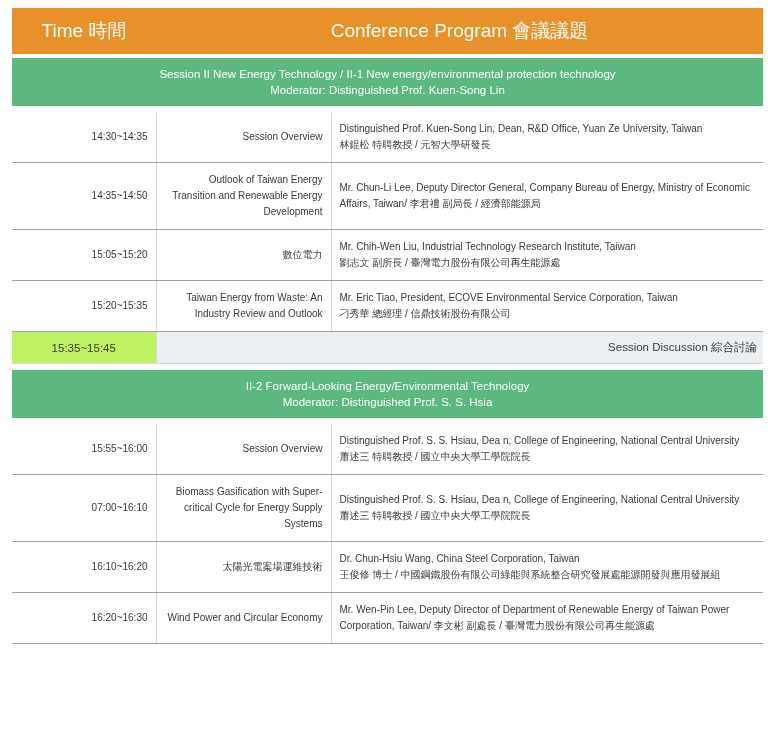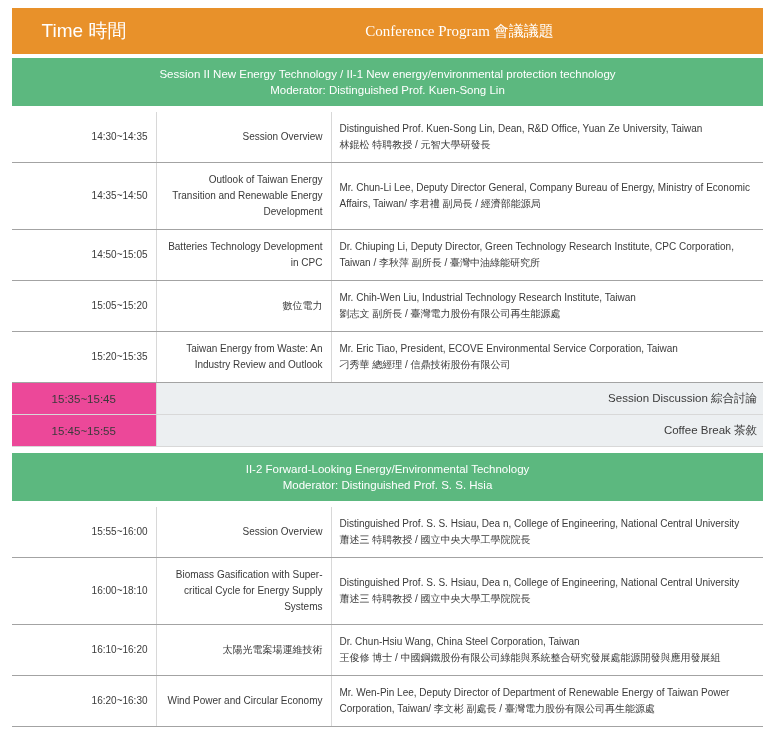--- a/index.html
+++ b/index.html
@@ -33,22 +33,21 @@
     font-size: 19px;
     padding: 10px 4px;
     text-align: center;
     border: none;
     font-weight: normal;
   }
   .hdr-time {
     font-size: 19px;
   }
   .hdr-title {
-    font-size: 15px;
-    font-family: Liberation Serif, serif;
+    font-size: 19px;
   }
   
   .session-bar {
     background: #5cb87f;
     color: #ffffff;
     text-align: center;
     font-size: 11.5px;
     line-height: 16px;
     padding: 8px 6px;
     border: none;
@@ -84,21 +83,21 @@
   
   td.fullrow {
     background: #eceff1;
     text-align: right;
     font-size: 11.5px;
     padding: 8px 6px;
     border-bottom: 1px solid #d8d8d8;
     color: #3a3a3a;
   }
   td.fullrow.left-time {
-    background: #ec4899;
+    background: #bef264;
     border-right: 1px solid #d8d8d8;
     text-align: center;
   }
   .spacer-row td {
     height: 6px;
     border: none;
     padding: 0;
   }
   .topgap td { height: 4px; border: none; padding: 0; }
 </style>
@@ -141,50 +140,39 @@
         </td>
       </tr>
       <tr>
         <td class="tcell time">14:35~14:50</td>
         <td class="tcell topic">Outlook of Taiwan Energy Transition and Renewable Energy Development</td>
         <td class="tcell speaker">
           <span class="sp-line">Mr. Chun-Li Lee, Deputy Director General, Company Bureau of Energy, Ministry of Economic Affairs, Taiwan/ 李君禮 副局長 / 經濟部能源局</span>
         </td>
       </tr>
       <tr>
-        <td class="tcell time">14:50~15:05</td>
-        <td class="tcell topic">Batteries Technology Development in CPC</td>
-        <td class="tcell speaker">
-          <span class="sp-line">Dr. Chiuping Li, Deputy Director, Green Technology Research Institute, CPC Corporation, Taiwan / 李秋萍 副所長 / 臺灣中油綠能研究所</span>
-        </td>
-      </tr>
-      <tr>
         <td class="tcell time">15:05~15:20</td>
         <td class="tcell topic">數位電力</td>
         <td class="tcell speaker">
           <span class="sp-line">Mr. Chih-Wen Liu, Industrial Technology Research Institute, Taiwan</span>
           <span class="sp-line">劉志文 副所長 / 臺灣電力股份有限公司再生能源處</span>
         </td>
       </tr>
       <tr>
         <td class="tcell time">15:20~15:35</td>
         <td class="tcell topic">Taiwan Energy from Waste: An Industry Review and Outlook</td>
         <td class="tcell speaker">
           <span class="sp-line">Mr. Eric Tiao, President, ECOVE Environmental Service Corporation, Taiwan</span>
           <span class="sp-line">刁秀華 總經理 / 信鼎技術股份有限公司</span>
         </td>
       </tr>
 
       <tr>
         <td class="fullrow left-time">15:35~15:45</td>
         <td class="fullrow" colspan="2">Session Discussion 綜合討論</td>
-      </tr>
-      <tr>
-        <td class="fullrow left-time">15:45~15:55</td>
-        <td class="fullrow" colspan="2">Coffee Break 茶敘</td>
       </tr>
       <tr class="spacer-row">
           <td colspan="3"></td>
         </tr>
 
       <tr>
         <td class="session-bar" colspan="3">
           <span>II-2 Forward-Looking Energy/Environmental Technology</span>
           <span class="line2">Moderator: Distinguished Prof. S. S. Hsia</span>
         </td>
@@ -195,21 +183,21 @@
 
       <tr>
         <td class="tcell time">15:55~16:00</td>
         <td class="tcell topic">Session Overview</td>
         <td class="tcell speaker">
           <span class="sp-line">Distinguished Prof. S. S. Hsiau, Dea n, College of Engineering, National Central University</span>
           <span class="sp-line">蕭述三 特聘教授 / 國立中央大學工學院院長</span>
         </td>
       </tr>
       <tr>
-        <td class="tcell time">16:00~18:10</td>
+        <td class="tcell time">07:00~16:10</td>
         <td class="tcell topic">Biomass Gasification with Super-critical Cycle for Energy Supply Systems</td>
         <td class="tcell speaker">
           <span class="sp-line">Distinguished Prof. S. S. Hsiau, Dea n, College of Engineering, National Central University</span>
           <span class="sp-line">蕭述三 特聘教授 / 國立中央大學工學院院長</span>
         </td>
       </tr>
       <tr>
         <td class="tcell time">16:10~16:20</td>
         <td class="tcell topic">太陽光電案場運維技術</td>
         <td class="tcell speaker">

